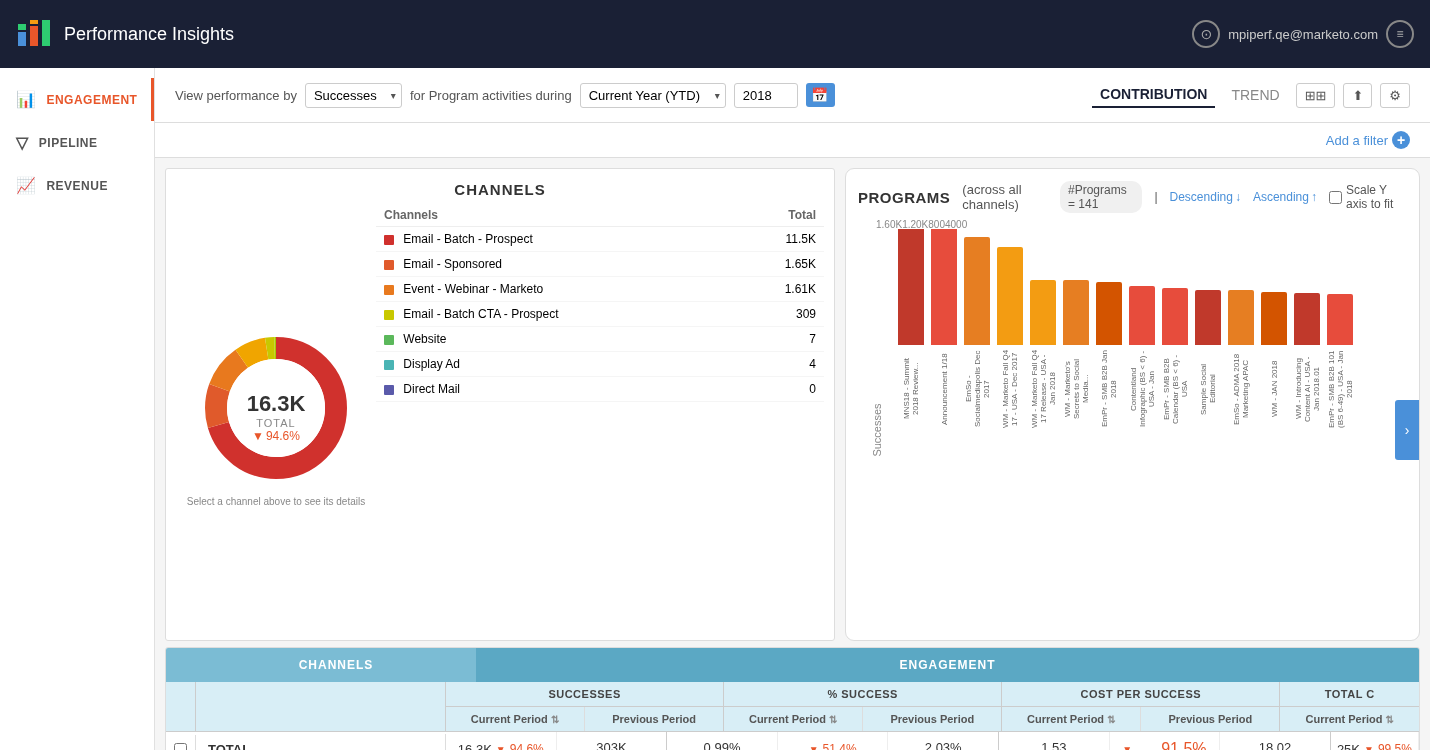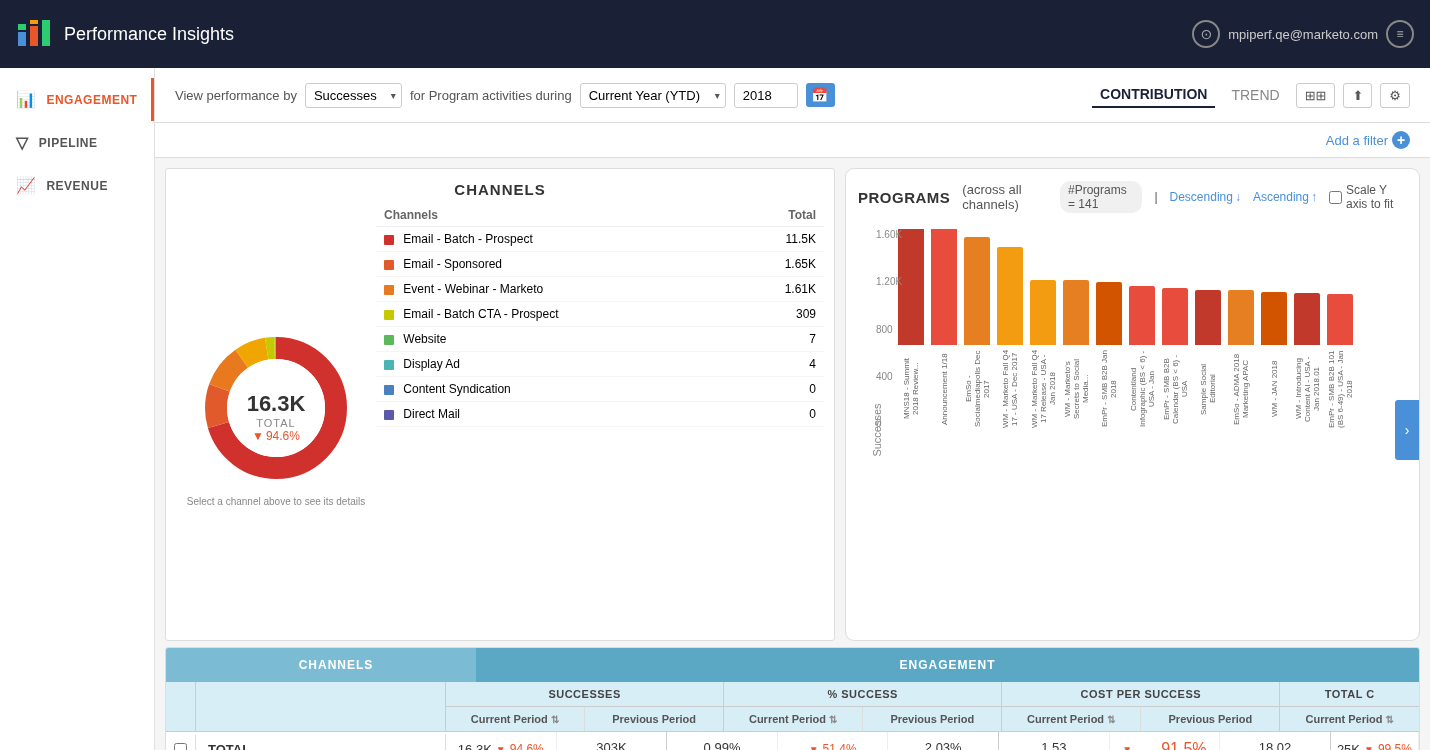--- a/index.html
+++ b/index.html
@@ -378,24 +378,24 @@
       text-align: center;
       margin-top: 4px;
       writing-mode: vertical-rl;
       transform: rotate(180deg);
       height: 80px;
       overflow: hidden;
     }
     .y-axis-labels {
       position: absolute;
       left: 30px;
-      top: 10px;
+      top: 0;
       height: 200px;
       display: flex;
-      flex-direction: column;
+      flex-direction: row;
       justify-content: space-between;
       font-size: 10px;
       color: #888;
     }
 
     
     .next-btn {
       position: absolute;
       right: 0;
       top: 50%;
@@ -647,27 +647,20 @@
     </tr>
                     <tr>
       <td>
         <span class="color-dot" style="background:#4ab4b4;"></span>
         Display Ad
       </td>
       <td>4</td>
     </tr>
                     <tr>
       <td>
-        <span class="color-dot" style="background:#4a7fc1;"></span>
-        Content Syndication
-      </td>
-      <td>0</td>
-    </tr>
-                    <tr>
-      <td>
         <span class="color-dot" style="background:#5a5aaa;"></span>
         Direct Mail
       </td>
       <td>0</td>
     </tr>
                   </tbody>
               </table>
             </div>
           </div>
         </div>

